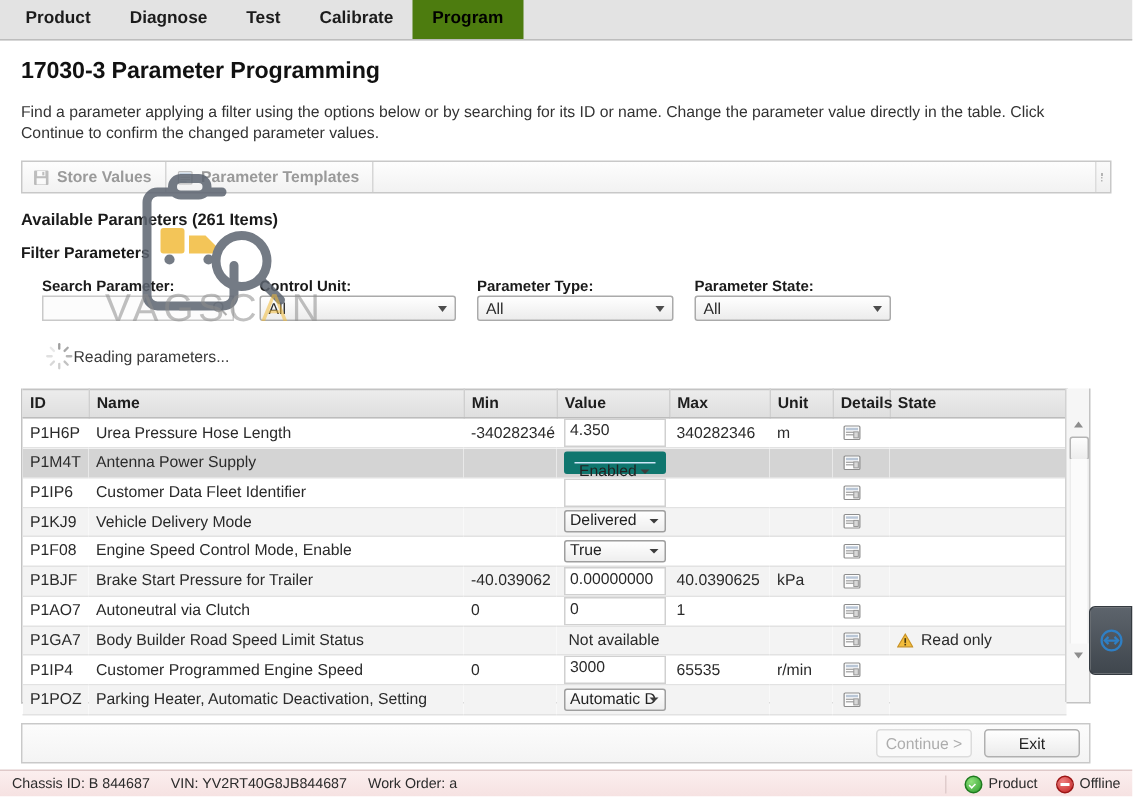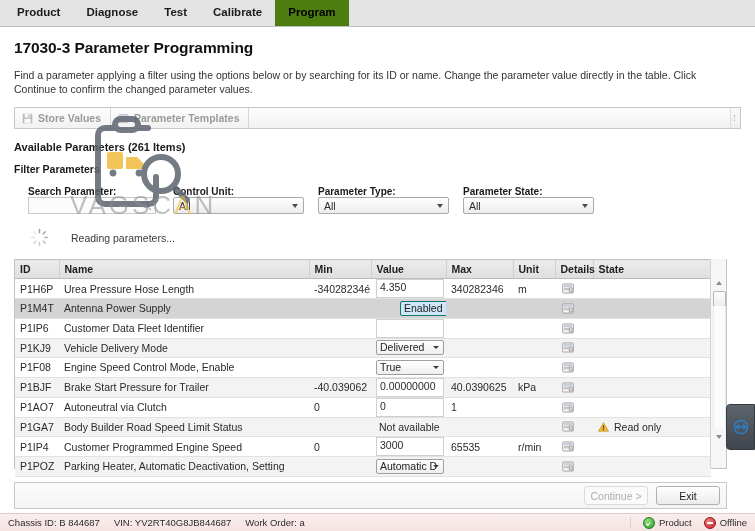--- a/index.html
+++ b/index.html
@@ -88,21 +88,21 @@
     font-size:10.5px;color:#2b2b2b;padding-left:5px;position:relative;
     cursor:default;
   }
   .fselect .caret{
     position:absolute;right:5px;top:6px;
     width:0;height:0;border-left:3.5px solid transparent;
     border-right:3.5px solid transparent;border-top:4px solid #4c4c4c;
   }
   
   .spin-row{
-    margin-top:14px;display:flex;align-items:center;gap:22px;padding-left:16px;
+    margin-top:14px;display:flex;align-items:center;gap:0;padding-left:16px;
   }
   .spinner{width:19px;height:19px;display:block;}
   .spin-text{font-size:10.5px;color:#3a3a3a;}
   
   .tbl-wrap{
     margin-top:12px;border:1px solid #c3c3c3;border-top:none;
     position:relative;background:#fff;height:210px;box-sizing:border-box;
     width:713px;
   }
   table.ptable{border-collapse:collapse;width:696px;table-layout:fixed;}
@@ -138,21 +138,21 @@
   }
   .vplain{font-size:10.5px;color:#2a2a2a;padding-left:3px;}
   .vcombo{
     width:68px;height:15px;box-sizing:border-box;
     border:1px solid #9f9f9f;border-radius:2px;
     background:linear-gradient(#ffffff,#eeeeee);
     font-size:10.5px;color:#222;padding-left:3px;line-height:13px;
     position:relative;display:block;
   }
   .vcombo.focus{
-    border:1px solid #0f766e;background:#cfe6f8;margin-left:24px;
+    border:7px solid #0f766e;background:#cfe6f8;
   }
   .vcombo .caret{
     position:absolute;right:4px;top:5px;width:0;height:0;
     border-left:3px solid transparent;border-right:3px solid transparent;
     border-top:3.5px solid #3c3c3c;
   }
   .detail-icon{width:12px;height:11px;display:block;margin-left:2px;}
   .state-cell{display:flex;align-items:center;gap:5px;}
   .warn-icon{width:11px;height:10px;display:block;}
   

